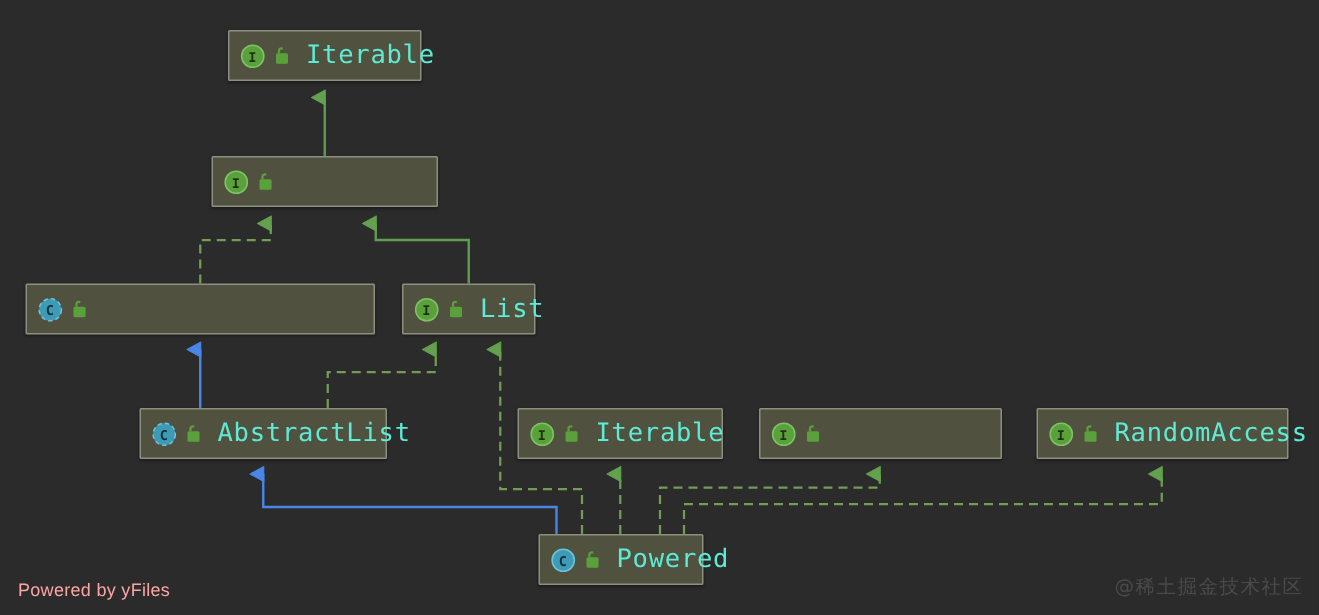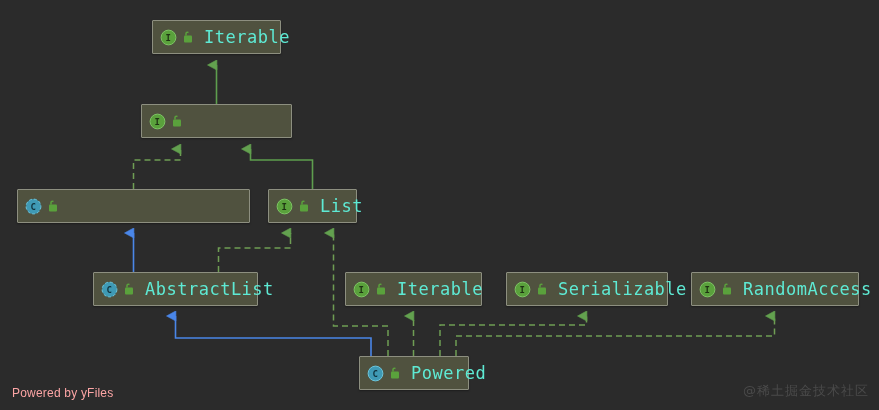--- a/index.html
+++ b/index.html
@@ -244,21 +244,20 @@
         <circle cx="8.5" cy="8.5" r="7.4" fill="#5aa13c" stroke="#7dc264" stroke-width="1"></circle>
         <text x="8.5" y="12" text-anchor="middle" font-family="DejaVu Sans Mono, monospace" font-size="9" font-weight="bold" fill="#1e3312">I</text>
       </svg>
     </span>
     <span class="visicon">
       <svg viewBox="0 0 13 13">
         <rect x="2" y="4.5" width="8" height="7" rx="1" fill="#5aa13c"></rect>
         <path d="M4 4.5 L4 2.5 Q4 1 6.5 1.4" fill="none" stroke="#5aa13c" stroke-width="1.5"></path>
       </svg>
     </span>
-    <span class="node-label">Serializable</span>
   </div>
 
   <div class="node" style="left:691px; top:272px; width:168px;">
     <span class="tyicon">
       <svg viewBox="0 0 17 17">
         <circle cx="8.5" cy="8.5" r="7.4" fill="#5aa13c" stroke="#7dc264" stroke-width="1"></circle>
         <text x="8.5" y="12" text-anchor="middle" font-family="DejaVu Sans Mono, monospace" font-size="9" font-weight="bold" fill="#1e3312">I</text>
       </svg>
     </span>
     <span class="visicon">

